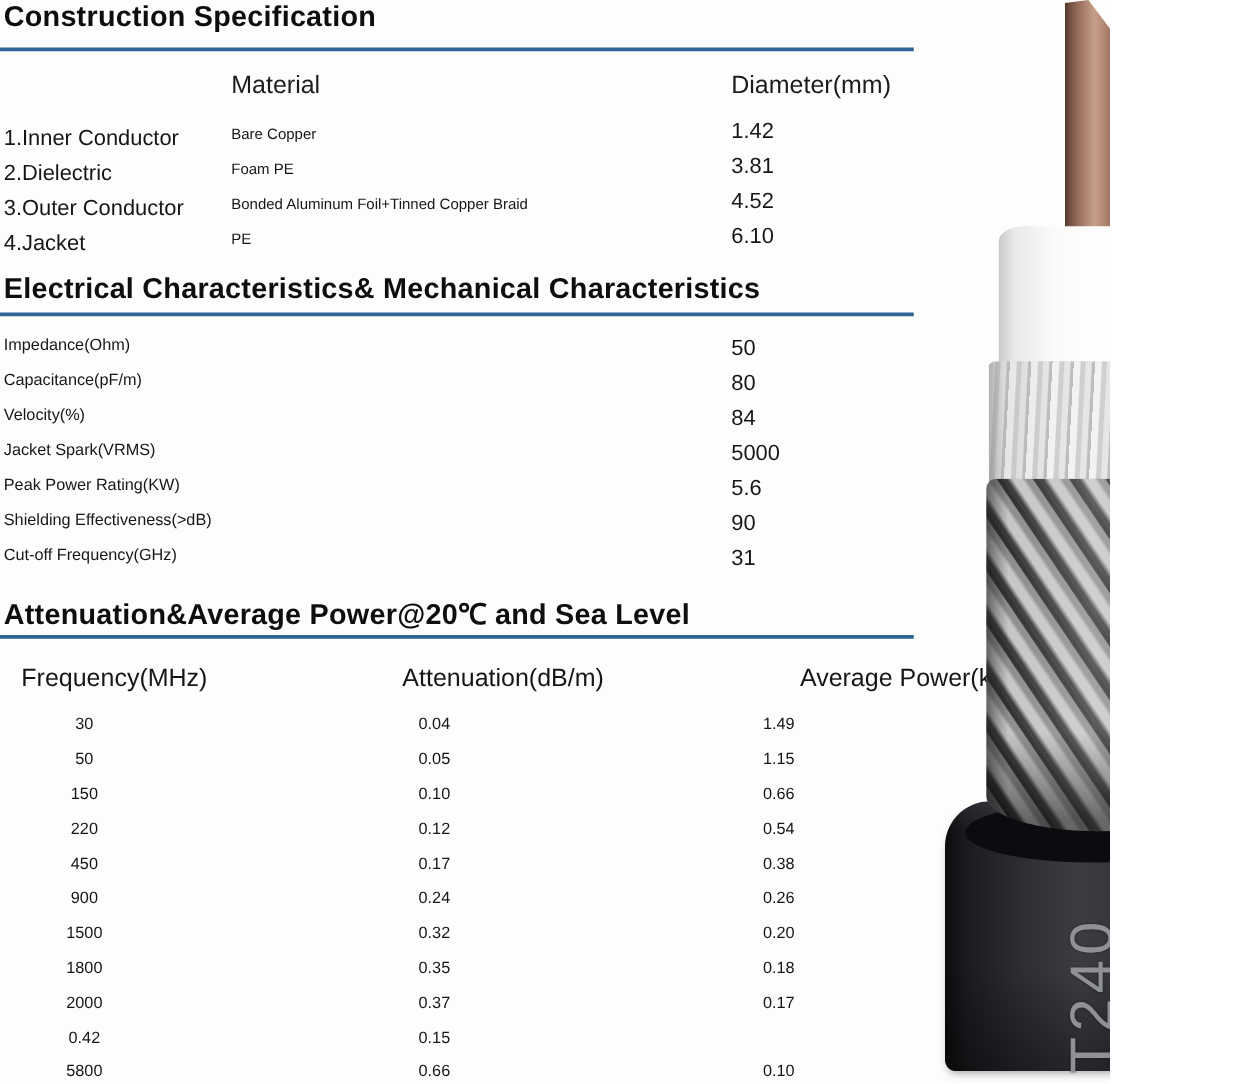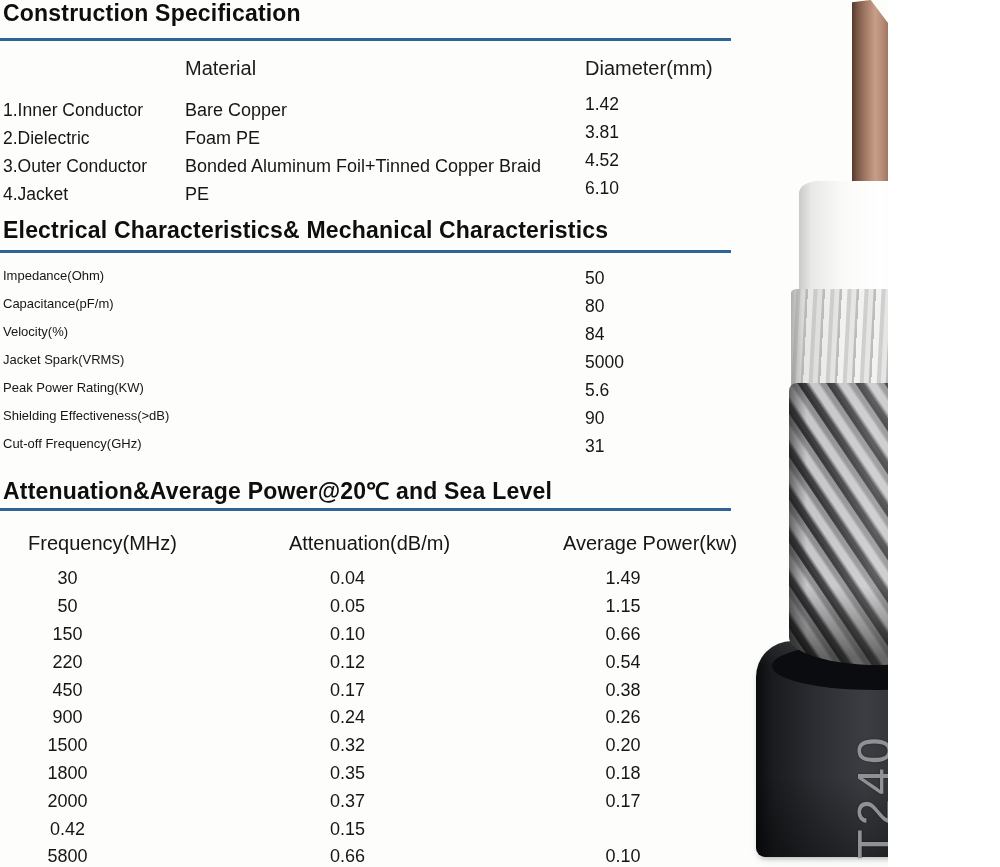--- a/index.html
+++ b/index.html
@@ -6,35 +6,35 @@
   .page{position:relative;width:888px;height:867px;background:#fdfdfc;overflow:hidden;
         font-family:"Liberation Sans",sans-serif;color:#161616;}
   .sec-title{position:absolute;left:3px;margin:0;font-size:23px;font-weight:700;
              letter-spacing:.2px;color:#0e0e0e;white-space:nowrap;}
   .rule{position:absolute;left:0;width:731px;height:3px;background:#2e6496;}
   .colhead{position:absolute;font-size:20px;color:#1c1c1c;white-space:nowrap;}
 
   .rows{position:absolute;left:0;width:760px;}
   .c-row{position:relative;height:28px;}
   .c-row .lab{position:absolute;left:3px;top:6px;font-size:17.5px;white-space:nowrap;text-align:right;}
-  .c-row .mat{position:absolute;left:185px;top:6px;font-size:18px;white-space:nowrap;}
+  .c-row .mat{position:absolute;left:185px;top:6px;font-size:12px;white-space:nowrap;}
   .c-row .dia{position:absolute;left:585px;top:0;font-size:17.5px;}
 
   .e-row{position:relative;height:28px;}
   .e-row .lab{position:absolute;left:3px;top:2px;font-size:13px;white-space:nowrap;}
   .e-row .val{position:absolute;left:585px;top:2px;font-size:17.5px;}
 
-  .att-head{position:absolute;top:532px;left:15px;width:740px;display:grid;
-            grid-template-columns:175px 345px 220px;}
+  .att-head{position:absolute;top:532px;left:4px;width:740px;display:grid;
+            grid-template-columns:175px 345px 220px;gap:44px;}
   .att-head span{text-align:center;font-size:20px;white-space:nowrap;}
   .att-head span:nth-child(2){padding-left:14px;}
   .att-head span:nth-child(3){padding-left:10px;}
   .att-rows{position:absolute;top:565px;left:0;width:740px;}
   .a-row{display:grid;grid-template-columns:175px 345px 220px;height:27.8px;
-         align-items:center;font-size:18px;}
+         align-items:center;font-size:13px;}
   .a-row span{text-align:center;}
   .a-row span:nth-child(1){padding-right:40px;}
   .a-row span:nth-child(3){padding-right:14px;}
 
   
   .cable{position:absolute;inset:0;pointer-events:none;}
   .pin{position:absolute;left:852px;top:0;width:52px;height:192px;z-index:1;
        background:linear-gradient(90deg,#54382e 0,#7b5647 10%,#a87e6a 28%,#c79e88 45%,
                   #b68c76 58%,#8d6453 78%,#64453a 92%,#4e332b 100%);
        clip-path:polygon(0 1.2%,36% 0,100% 23%,100% 100%,0 100%);}

